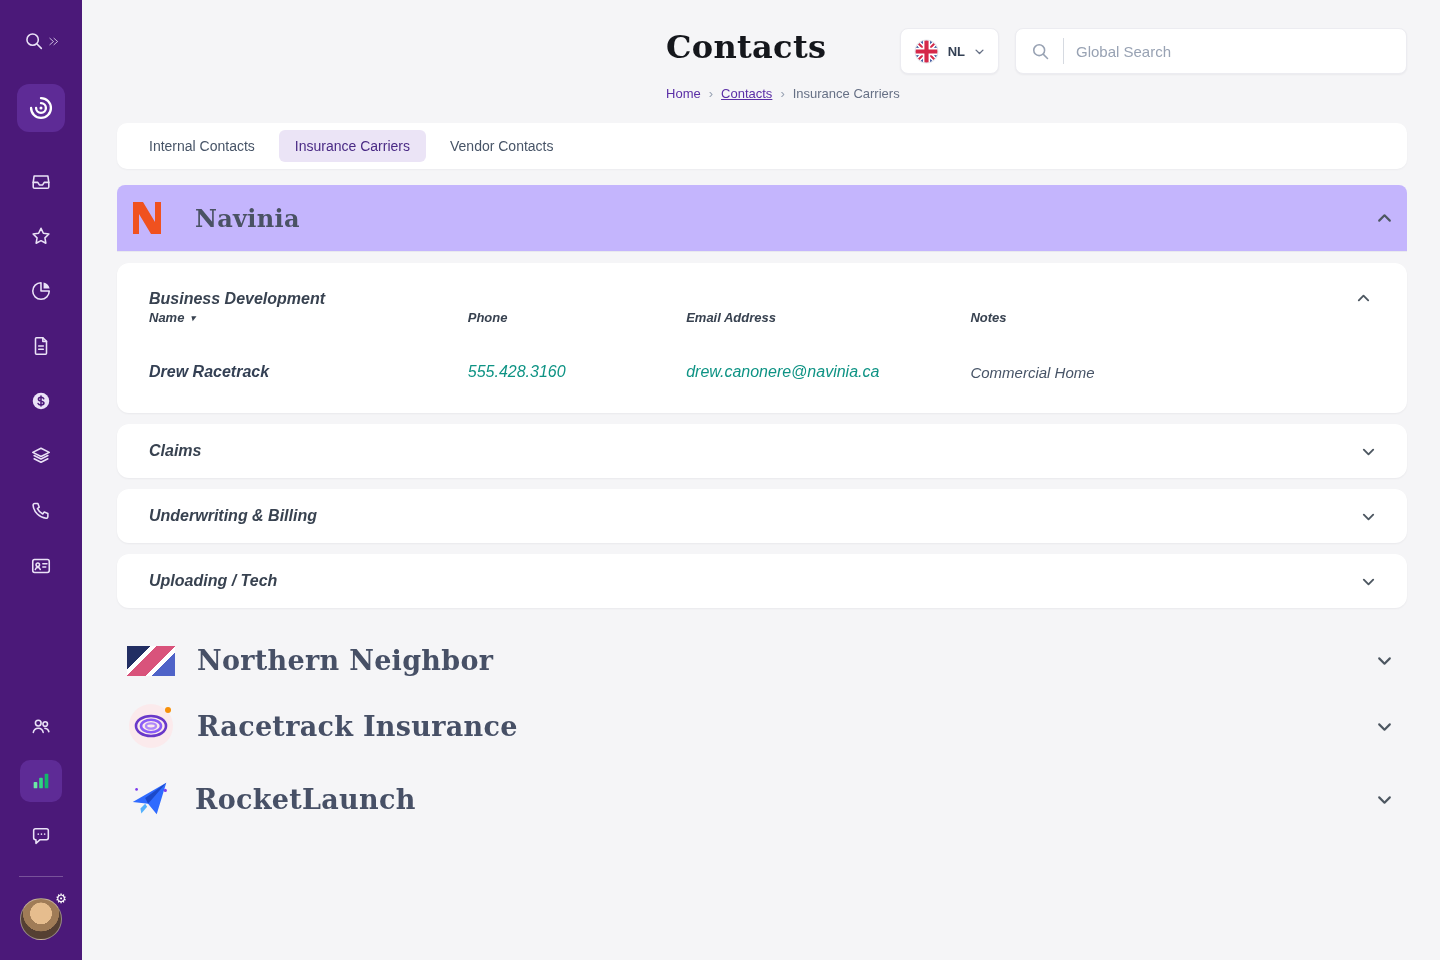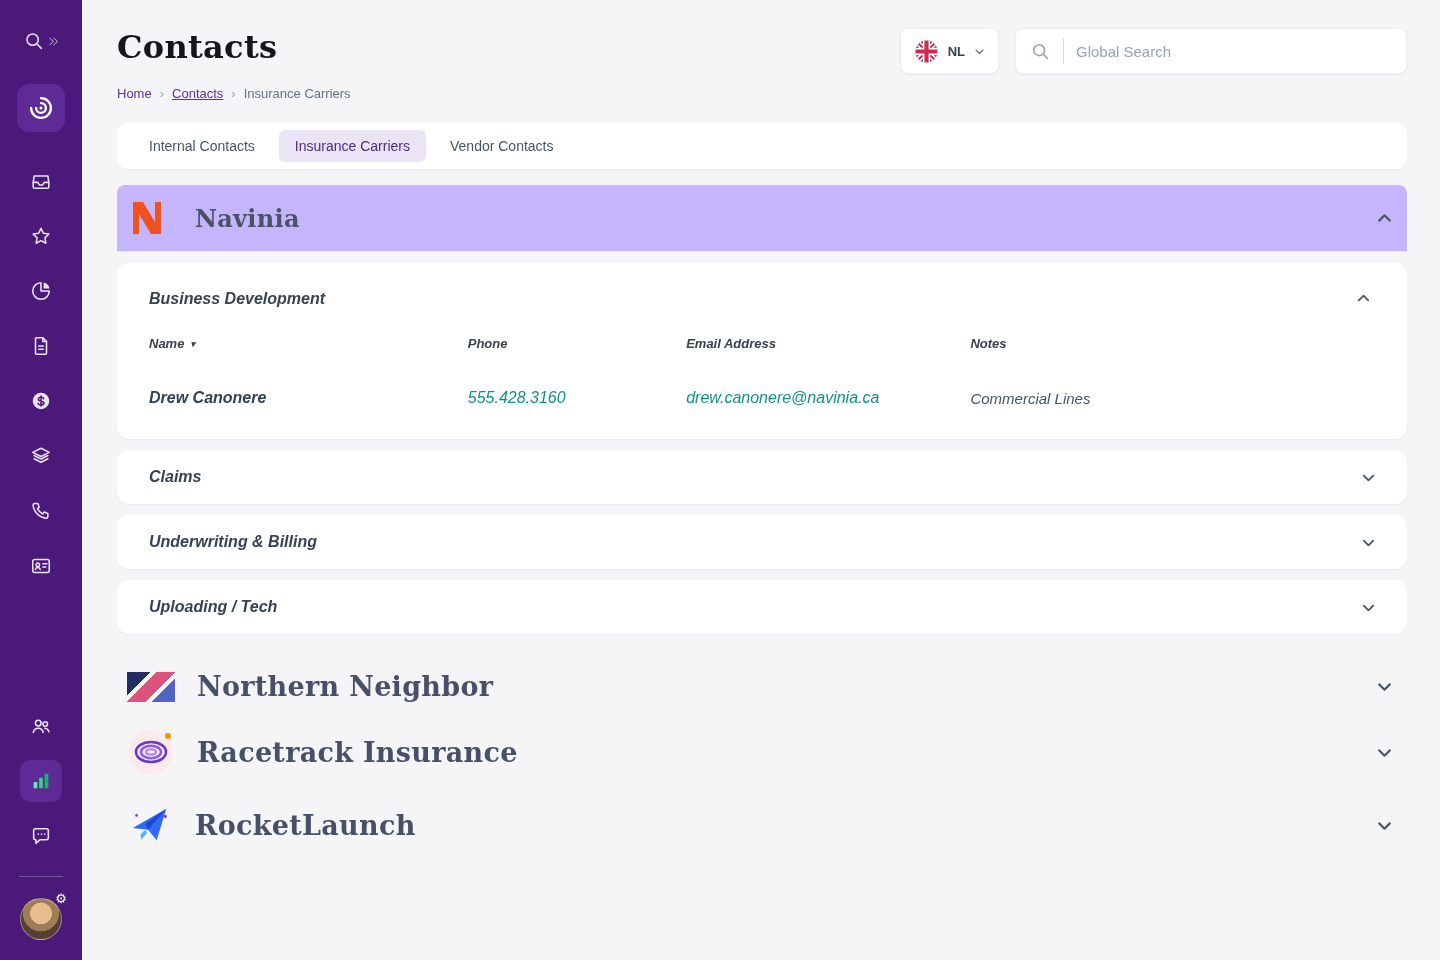--- a/index.html
+++ b/index.html
@@ -37,21 +37,21 @@
   .avatar-wrap { position: relative; margin-top: 2px; }
   .avatar {
     width: 42px; height: 42px; border-radius: 50%; cursor: pointer;
     background: radial-gradient(circle at 50% 36%, #e6bd8e 0 33%, #a07c57 34% 55%, #554033 56% 100%);
     border: 1px solid rgba(255,255,255,.4);
   }
   .avatar-gear { position: absolute; top: -6px; right: -5px; color: #fff; font-size: 13px; line-height: 1; }
 
   
   .main { flex: 1; padding: 28px 33px 0 35px; overflow: hidden; }
-  .page-header { display: flex; justify-content: space-between; align-items: flex-start; }
+  .page-header { display: flex; justify-content: flex-end; align-items: flex-start; }
   .page-title {
     font-family: "DejaVu Serif", serif; font-weight: 800;
     font-size: 32px; color: #15171c; letter-spacing: .3px;
   }
   .breadcrumb { display: flex; align-items: center; gap: 8px; margin-top: 20px; font-size: 13px; }
   .bc-link { color: #5a2ea6; cursor: pointer; }
   .bc-link.u { text-decoration: underline; }
   .bc-sep::before { content: "\203A"; color: #98a2b3; font-size: 13px; }
   .bc-current { color: #667085; }
 
@@ -95,21 +95,21 @@
   .section-card {
     background: #fff; border-radius: 12px; margin-top: 11px;
     box-shadow: 0 1px 2px rgba(16,24,40,.05);
     font-style: italic;
   }
   .bd-card { padding: 24px 32px 32px; }
   .sec-head { display: flex; justify-content: space-between; align-items: center; }
   .sec-title { font-size: 16px; font-weight: 700; color: #384250; }
 
   .tr { display: grid; grid-template-columns: 26% 17% 24% 1fr; align-items: center; }
-  .thead { margin-top: 26px; font-size: 13px; font-weight: 700; color: #384250; }
+  .thead { font-size: 13px; font-weight: 700; color: #384250; }
   .th { display: flex; align-items: center; gap: 6px; }
   .th.sortable { cursor: pointer; }
   .sort-caret { font-size: 9px; color: #384250; }
   .row { margin-top: 38px; }
   .cell-name { font-size: 16px; font-weight: 700; color: #344054; }
   .cell-link { font-size: 16px; color: #0e9384; cursor: pointer; }
   .cell-notes { font-size: 15px; color: #475467; }
 
   .collapsed-card {
     height: 54px; padding: 0 27px 0 32px;
@@ -327,24 +327,24 @@
         <div class="th" style="padding-left:10px">
           <span>Email Address</span>
         </div>
         <div class="th">
           <span>Notes</span>
         </div>
       </div>
 
 
       <div class="tr row">
-        <div class="cell-name">Drew Canonere</div>
+        <div class="cell-name">Drew Racetrack</div>
         <div class="cell-link">555.428.3160</div>
         <div class="cell-link" style="padding-left:10px">drew.canonere@navinia.ca</div>
-        <div class="cell-notes">Commercial Lines</div>
+        <div class="cell-notes">Commercial Home</div>
       </div>
     </div>
 
     <div class="section-card collapsed-card">
       <span class="collapsed-title">Claims</span>
       <span class="chev">
         <svg viewBox="0 0 16 16" style="width:15px;height:15px">
             <path d="M3 6 l5 5 5 -5"></path>
           </svg>
       </span>

